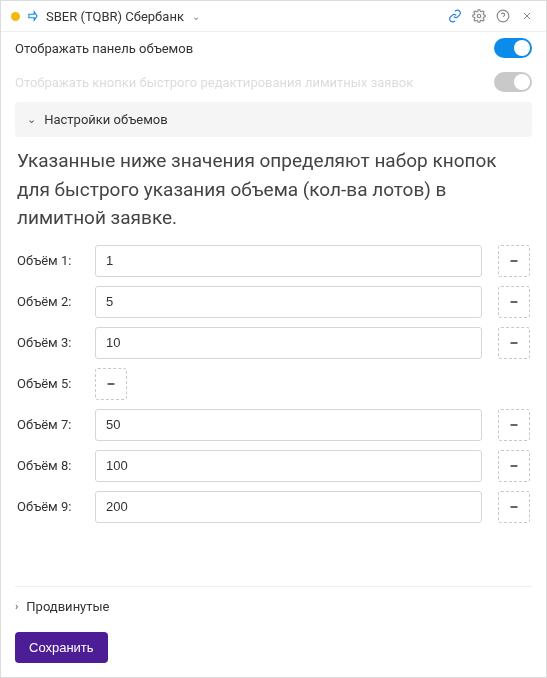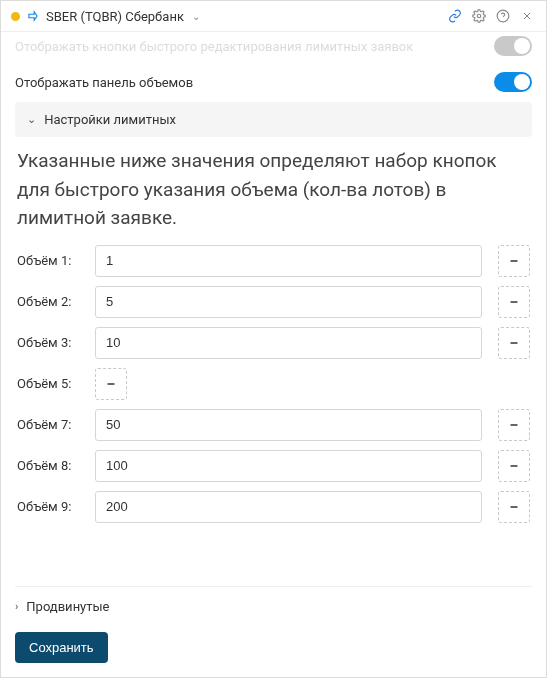--- a/index.html
+++ b/index.html
@@ -33,21 +33,21 @@
 .section-header .stitle { font-size: 13px; color: #333; }
 .desc { font-size: 19px; color: #444; line-height: 1.5; padding: 0 2px 12px 2px; }
 .vol-list { display: flex; flex-direction: column; gap: 9px; padding: 0 2px; }
 .vol-row { display: flex; align-items: center; gap: 16px; }
 .vol-label { width: 62px; font-size: 13px; color: #333; flex-shrink: 0; }
 .vol-input { flex: 1; height: 32px; border: 1px solid #d6d6d6; border-radius: 3px; padding: 0 10px; font-size: 13px; color: #333; background: #fff; }
 .vol-remove { width: 32px; height: 32px; border: 1px dashed #c8c8c8; border-radius: 3px; display: flex; align-items: center; justify-content: center; color: #333; font-size: 15px; font-weight: 600; cursor: pointer; flex-shrink: 0; background: #fff; }
 .section-collapsed { border-top: 1px solid #eee; padding: 12px 0; display: flex; align-items: center; gap: 8px; cursor: pointer; margin-top: 16px; }
 .section-collapsed .chev2 { font-size: 11px; color: #555; }
 .footer { padding-top: 6px; }
-.save-btn { background: #0c4a6e; color: #fff; border: none; border-radius: 4px; padding: 8px 14px; font-size: 13px; cursor: pointer; }
+.save-btn { background: #4c1d95; color: #fff; border: none; border-radius: 4px; padding: 8px 14px; font-size: 13px; cursor: pointer; }
 .content-scroll { position: relative; flex: 1; overflow: hidden; }
 </style>
 </head>
 <body>
 
 <div class="window">
 
   <div class="titlebar">
     <span class="dot-yellow"></span>
     <span class="arrow-icon">
@@ -82,37 +82,37 @@
         <svg width="12" height="12" viewBox="0 0 24 24" fill="none" stroke="#888" stroke-width="2">
             <line x1="18" y1="6" x2="6" y2="18"></line>
             <line x1="6" y1="6" x2="18" y2="18"></line>
           </svg>
       </span>
     </div>
   </div>
 
   <div class="body">
 
+    <div class="row-toggle">
+      <span class="label">Отображать панель объемов</span>
+      <div class="switch on">
+          <div class="knob"></div>
+        </div>
+    </div>
+
     <div class="row-toggle faded" style="margin-top:-2px;">
       <span class="label" style="color:#bfbfbf;">Отображать кнопки быстрого редактирования лимитных заявок</span>
       <div class="switch off">
           <div class="knob"></div>
         </div>
     </div>
 
-    <div class="row-toggle">
-      <span class="label">Отображать панель объемов</span>
-      <div class="switch on">
-          <div class="knob"></div>
-        </div>
-    </div>
-
     <div class="section-header">
       <span class="chev2">⌄</span>
-      <span class="stitle">Настройки лимитных</span>
+      <span class="stitle">Настройки объемов</span>
     </div>
 
     <div class="content-scroll">
       <div class="desc">Указанные ниже значения определяют набор кнопок для быстрого указания объема (кол-ва лотов) в лимитной заявке.</div>
       <div class="vol-list" id="vol-list">
           <div class="vol-row">
             <span class="vol-label">Объём 1:</span>
             <input class="vol-input" value="1" style="">
             <div class="vol-remove">
               <svg width="12" height="12" viewBox="0 0 24 24" stroke="#333" stroke-width="3">

